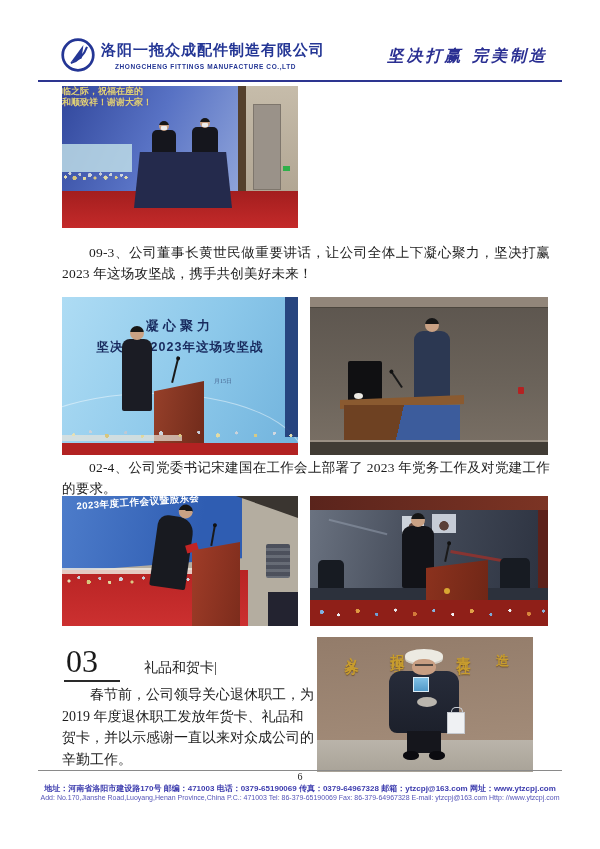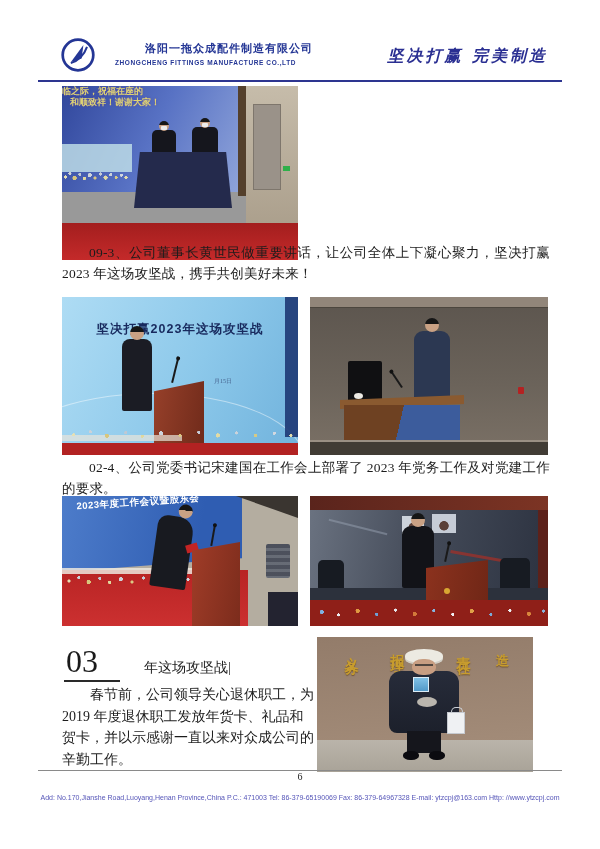--- a/index.html
+++ b/index.html
@@ -2,21 +2,21 @@
 <html><head>
 <meta charset="utf-8">
 <style>
   html,body{margin:0;padding:0;background:#ffffff;}
   .page{position:relative;width:600px;height:849px;background:#ffffff;overflow:hidden;
         font-family:"Liberation Serif",serif;color:#1a1a1a;}
 
   
   .logo{position:absolute;left:60px;top:37px;width:36px;height:36px;}
   .cname{position:absolute;left:101px;top:41px;color:#243695;font-family:"Liberation Sans",sans-serif;}
-  .cname-cn{font-size:11px;font-weight:700;letter-spacing:1px;margin-left:44px;}
+  .cname-cn{font-size:15px;font-weight:700;letter-spacing:1px;}
   .cname-en{font-size:6.5px;font-weight:700;letter-spacing:.6px;margin-top:3px;margin-left:14px;}
   .slogan{position:absolute;right:52px;top:46px;font-family:"DejaVu Serif",serif;font-style:italic;
           font-weight:700;font-size:16px;letter-spacing:3px;color:#2a2f92;}
   .hrule{position:absolute;left:38px;right:38px;top:80px;height:2px;background:#2d3590;}
 
   
   .photo{position:absolute;overflow:hidden;background:#999;}
   .photo > *{position:absolute;}
   .person{background:#15161d;border-radius:5px 5px 2px 2px;}
   .person::before{content:"";position:absolute;left:50%;top:-9px;transform:translateX(-50%);
@@ -49,26 +49,26 @@
     radial-gradient(4px 4px at 44% 58%,#d2793a 50%,transparent 55%),
     radial-gradient(3px 3px at 52% 44%,#86b4e0 50%,transparent 55%),
     radial-gradient(3px 3px at 60% 60%,#f0f0f4 50%,transparent 55%),
     radial-gradient(4px 4px at 68% 46%,#e0a048 50%,transparent 55%),
     radial-gradient(3px 3px at 76% 60%,#7aaad8 50%,transparent 55%),
     radial-gradient(3px 3px at 84% 44%,#eceef0 50%,transparent 55%),
     radial-gradient(4px 4px at 92% 58%,#d8863c 50%,transparent 55%),
     radial-gradient(3px 3px at 98% 46%,#88b0da 50%,transparent 55%);}
 
   
-  .ph-a{left:62px;top:86px;width:236px;height:174px;}
+  .ph-a{left:62px;top:86px;width:236px;height:142px;}
   .pa-screen{left:0;top:0;width:178px;height:106px;background:linear-gradient(115deg,#31479c 0%,#5872c4 50%,#8fa4da 100%);}
   .pa-glow{left:0;top:58px;width:70px;height:28px;background:#c4e4ea;opacity:.8;}
   .pa-txt{left:5px;top:3px;color:#ded474;font-size:9px;font-weight:700;line-height:11px;
           text-shadow:0 0 2px rgba(90,60,160,.85);white-space:nowrap;}
-  .pa-txt .ind{margin-left:8px;font-family:Liberation Serif, serif;}
+  .pa-txt .ind{margin-left:0;font-family:Liberation Serif, serif;}
   .pa-frame{left:176px;top:0;width:8px;height:110px;background:#54402c;}
   .pa-wall{left:184px;top:0;width:52px;height:142px;background:linear-gradient(#c6bcaa,#ab9f8c);}
   .pa-door{left:191px;top:18px;width:28px;height:86px;background:#9a9289;box-shadow:inset 0 0 0 1px #7e766c;}
   .pa-exit{left:221px;top:80px;width:7px;height:5px;background:#2fb04a;}
   .pa-carpet{left:0;bottom:0;width:236px;height:37px;background:linear-gradient(#a31e1e,#c42a2a);}
   .pa-flowers{left:0;top:80px;width:66px;height:20px;}
   .pa-table{left:72px;top:66px;width:98px;height:56px;background:#242a4c;clip-path:polygon(6% 0,94% 0,100% 100%,0 100%);}
   .pa-p1{left:90px;top:44px;width:24px;height:26px;}
   .pa-p2{left:130px;top:41px;width:26px;height:29px;}
 
@@ -235,20 +235,21 @@
     <div class="person masked pa-p2"></div>
     <div class="pa-table"></div>
   </div>
 
 
   <div class="para p1">09-3、公司董事长黄世民做重要讲话，让公司全体上下凝心聚力，坚决打赢 2023 年这场攻坚战，携手共创美好未来！</div>
 
   <div class="photo ph-c">
     <div class="pc-arc"></div>
     <div class="pc-txt">
+      <div class="pc-t1">凝心聚力</div>
       <div class="pc-t2">坚决打赢2023年这场攻坚战</div>
     </div>
     <div class="pc-date">月15日</div>
     <div class="pc-edge"></div>
     <div class="person tall pc-man"></div>
     <div class="pc-podium"></div>
     <div class="mic pc-mic"></div>
     <div class="pc-stage"></div>
     <div class="pc-flowers fl-neutral"></div>
     <div class="pc-carpet"></div>
@@ -299,21 +300,21 @@
     <div class="person tall pf-man"></div>
     <div class="pf-podium"></div>
     <div class="pf-gold"></div>
     <div class="mic pf-mic"></div>
     <div class="pf-base"></div>
     <div class="pf-flowers fl-color"></div>
   </div>
 
   <div class="sec-head">
     <div class="sec-num">03</div>
-    <div class="sec-title">年这场攻坚战|</div>
+    <div class="sec-title">礼品和贺卡|</div>
   </div>
   <div class="sec-body">春节前，公司领导关心退休职工，为 2019 年度退休职工发放年货卡、礼品和贺卡，并以示感谢一直以来对众成公司的辛勤工作。</div>
 
   <div class="photo ph-g">
     <div class="pg-wall"></div>
     <div class="pg-floor"></div>
     <div class="pg-col pg-c1">义务</div>
     <div class="pg-col pg-c2">报理</div>
     <div class="pg-col pg-c3">责任</div>
     <div class="pg-col pg-c4">造</div>
@@ -325,15 +326,16 @@
     <div class="pg-mitten"></div>
     <div class="pg-bagh"></div>
     <div class="pg-bag"></div>
     <div class="pg-legs"></div>
     <div class="pg-boot1"></div>
     <div class="pg-boot2"></div>
   </div>
 
   <div class="frule"></div>
   <div class="pageno">6</div>
+  <div class="addr-cn">地址：河南省洛阳市建设路170号  邮编：471003  电话：0379-65190069  传真：0379-64967328  邮箱：ytzcpj@163.com  网址：www.ytzcpj.com</div>
   <div class="addr-en">Add: No.170,Jianshe Road,Luoyang,Henan Province,China  P.C.: 471003  Tel: 86-379-65190069  Fax: 86-379-64967328  E-mail: ytzcpj@163.com  Http: //www.ytzcpj.com</div>
 
 </div>
 
 </body></html>

